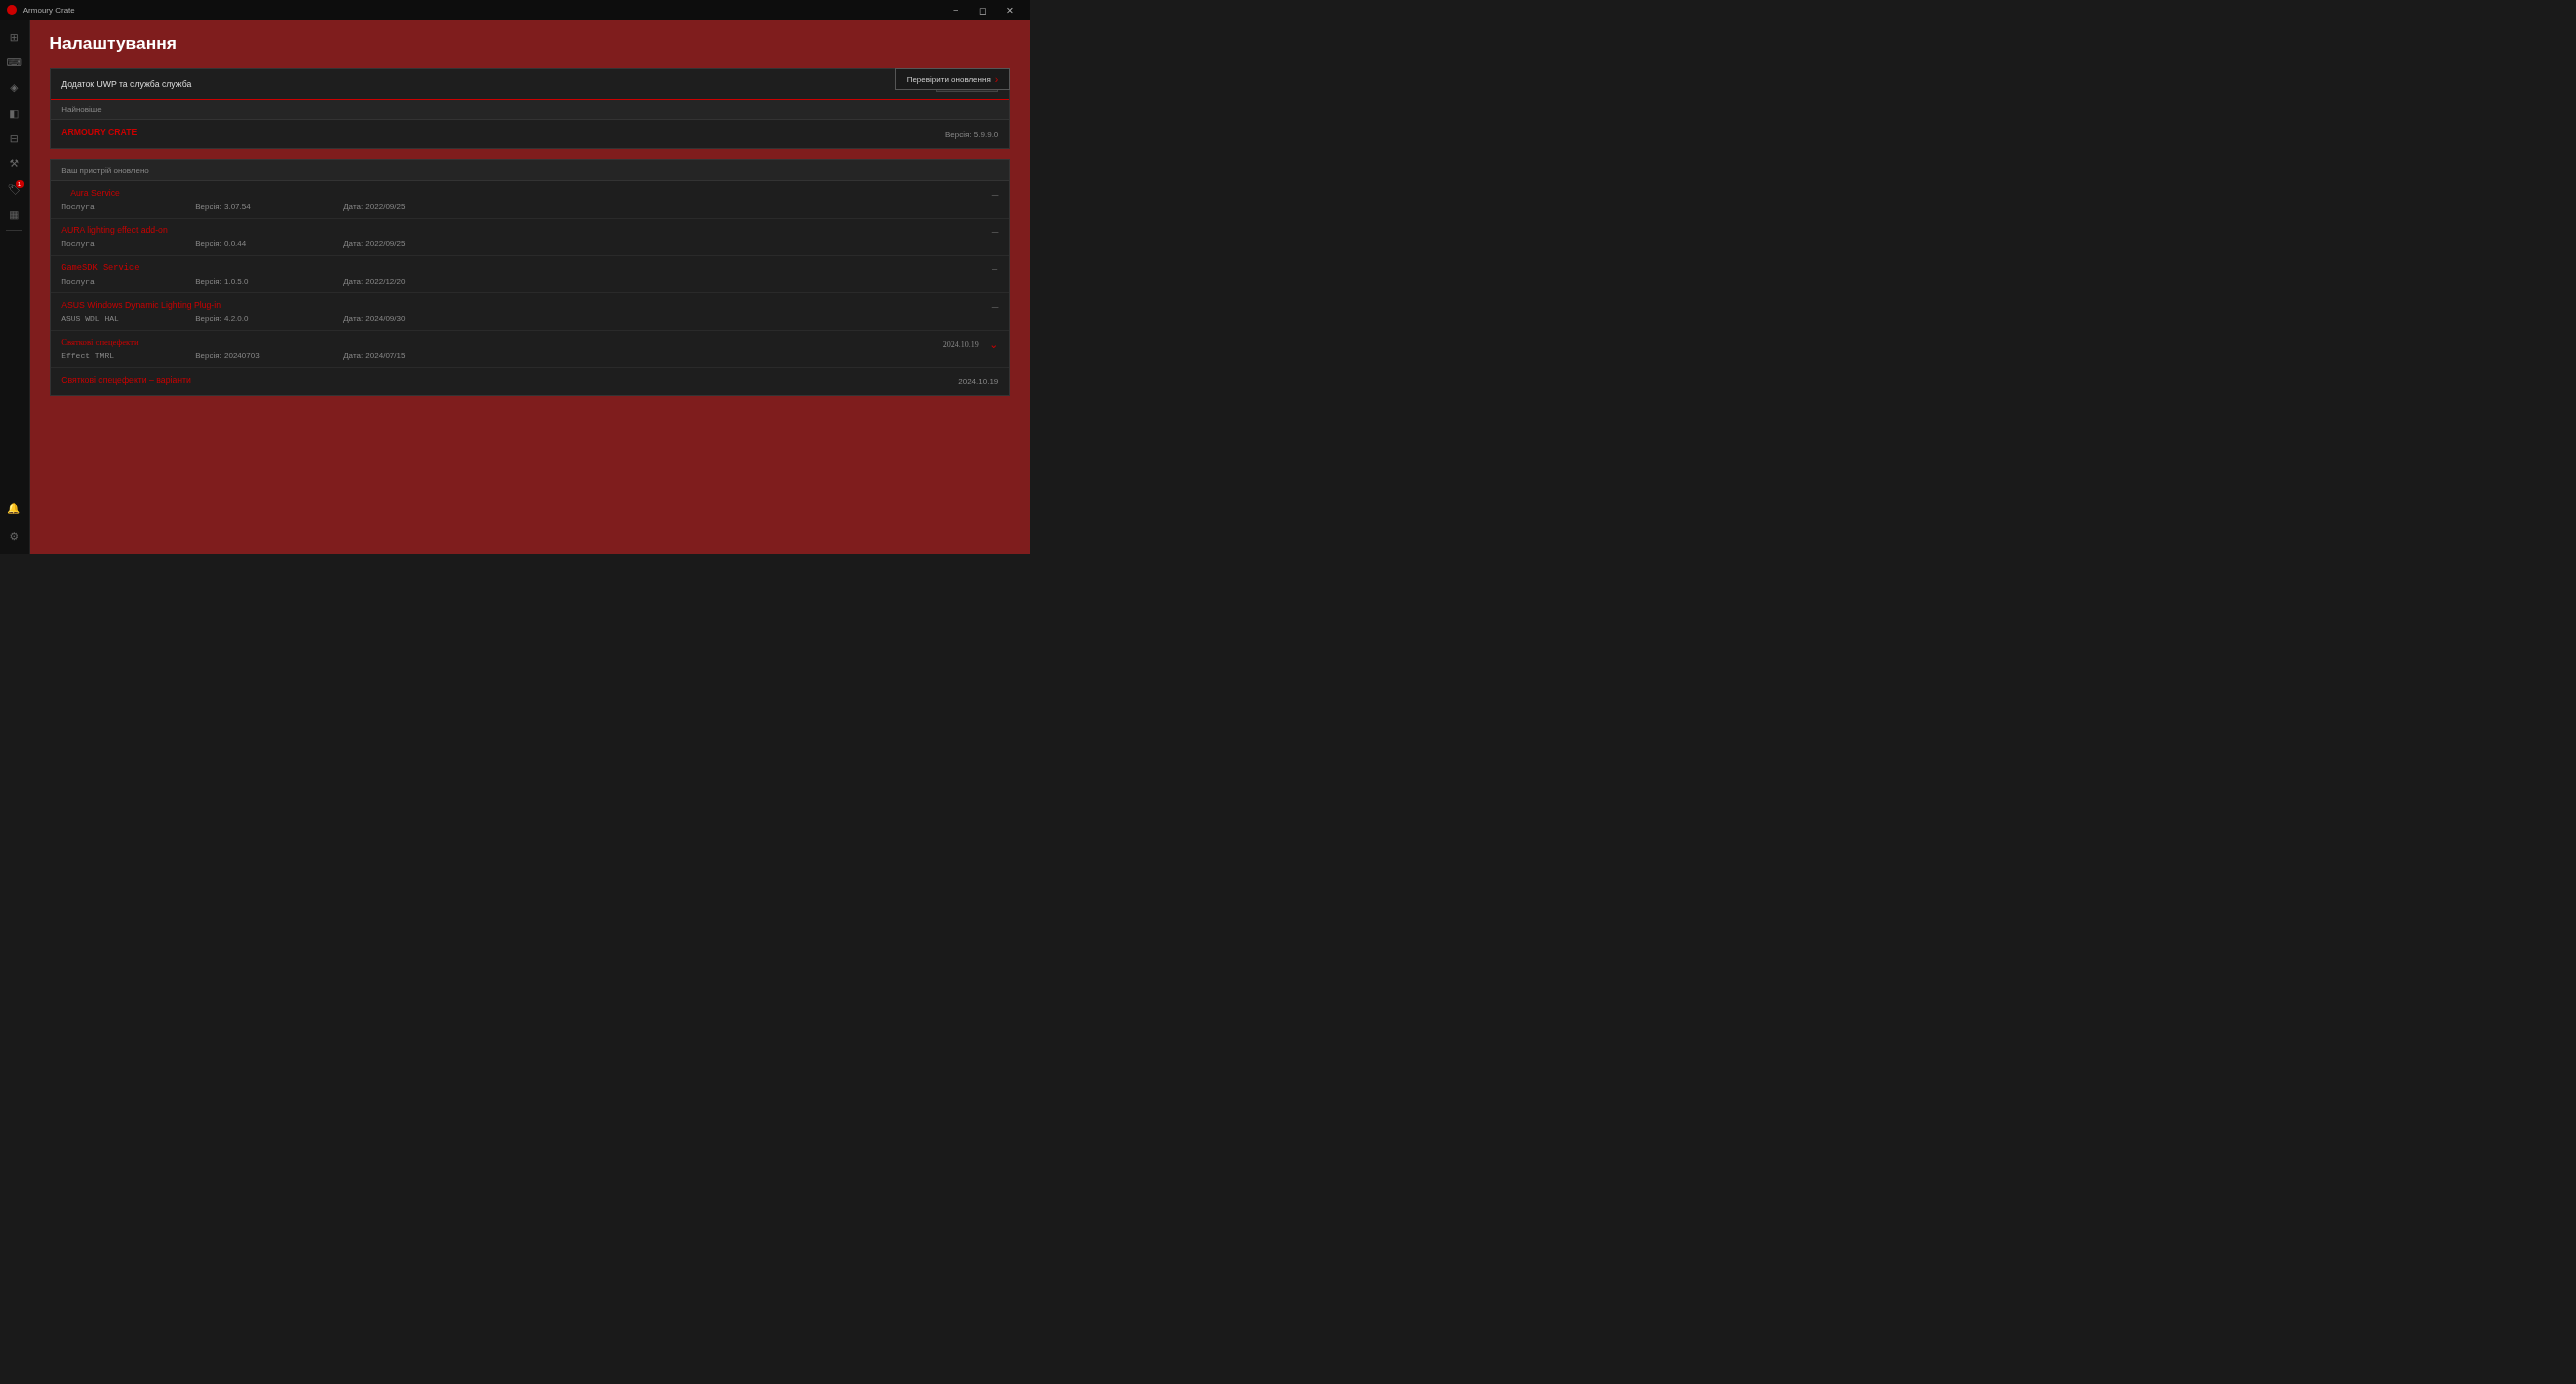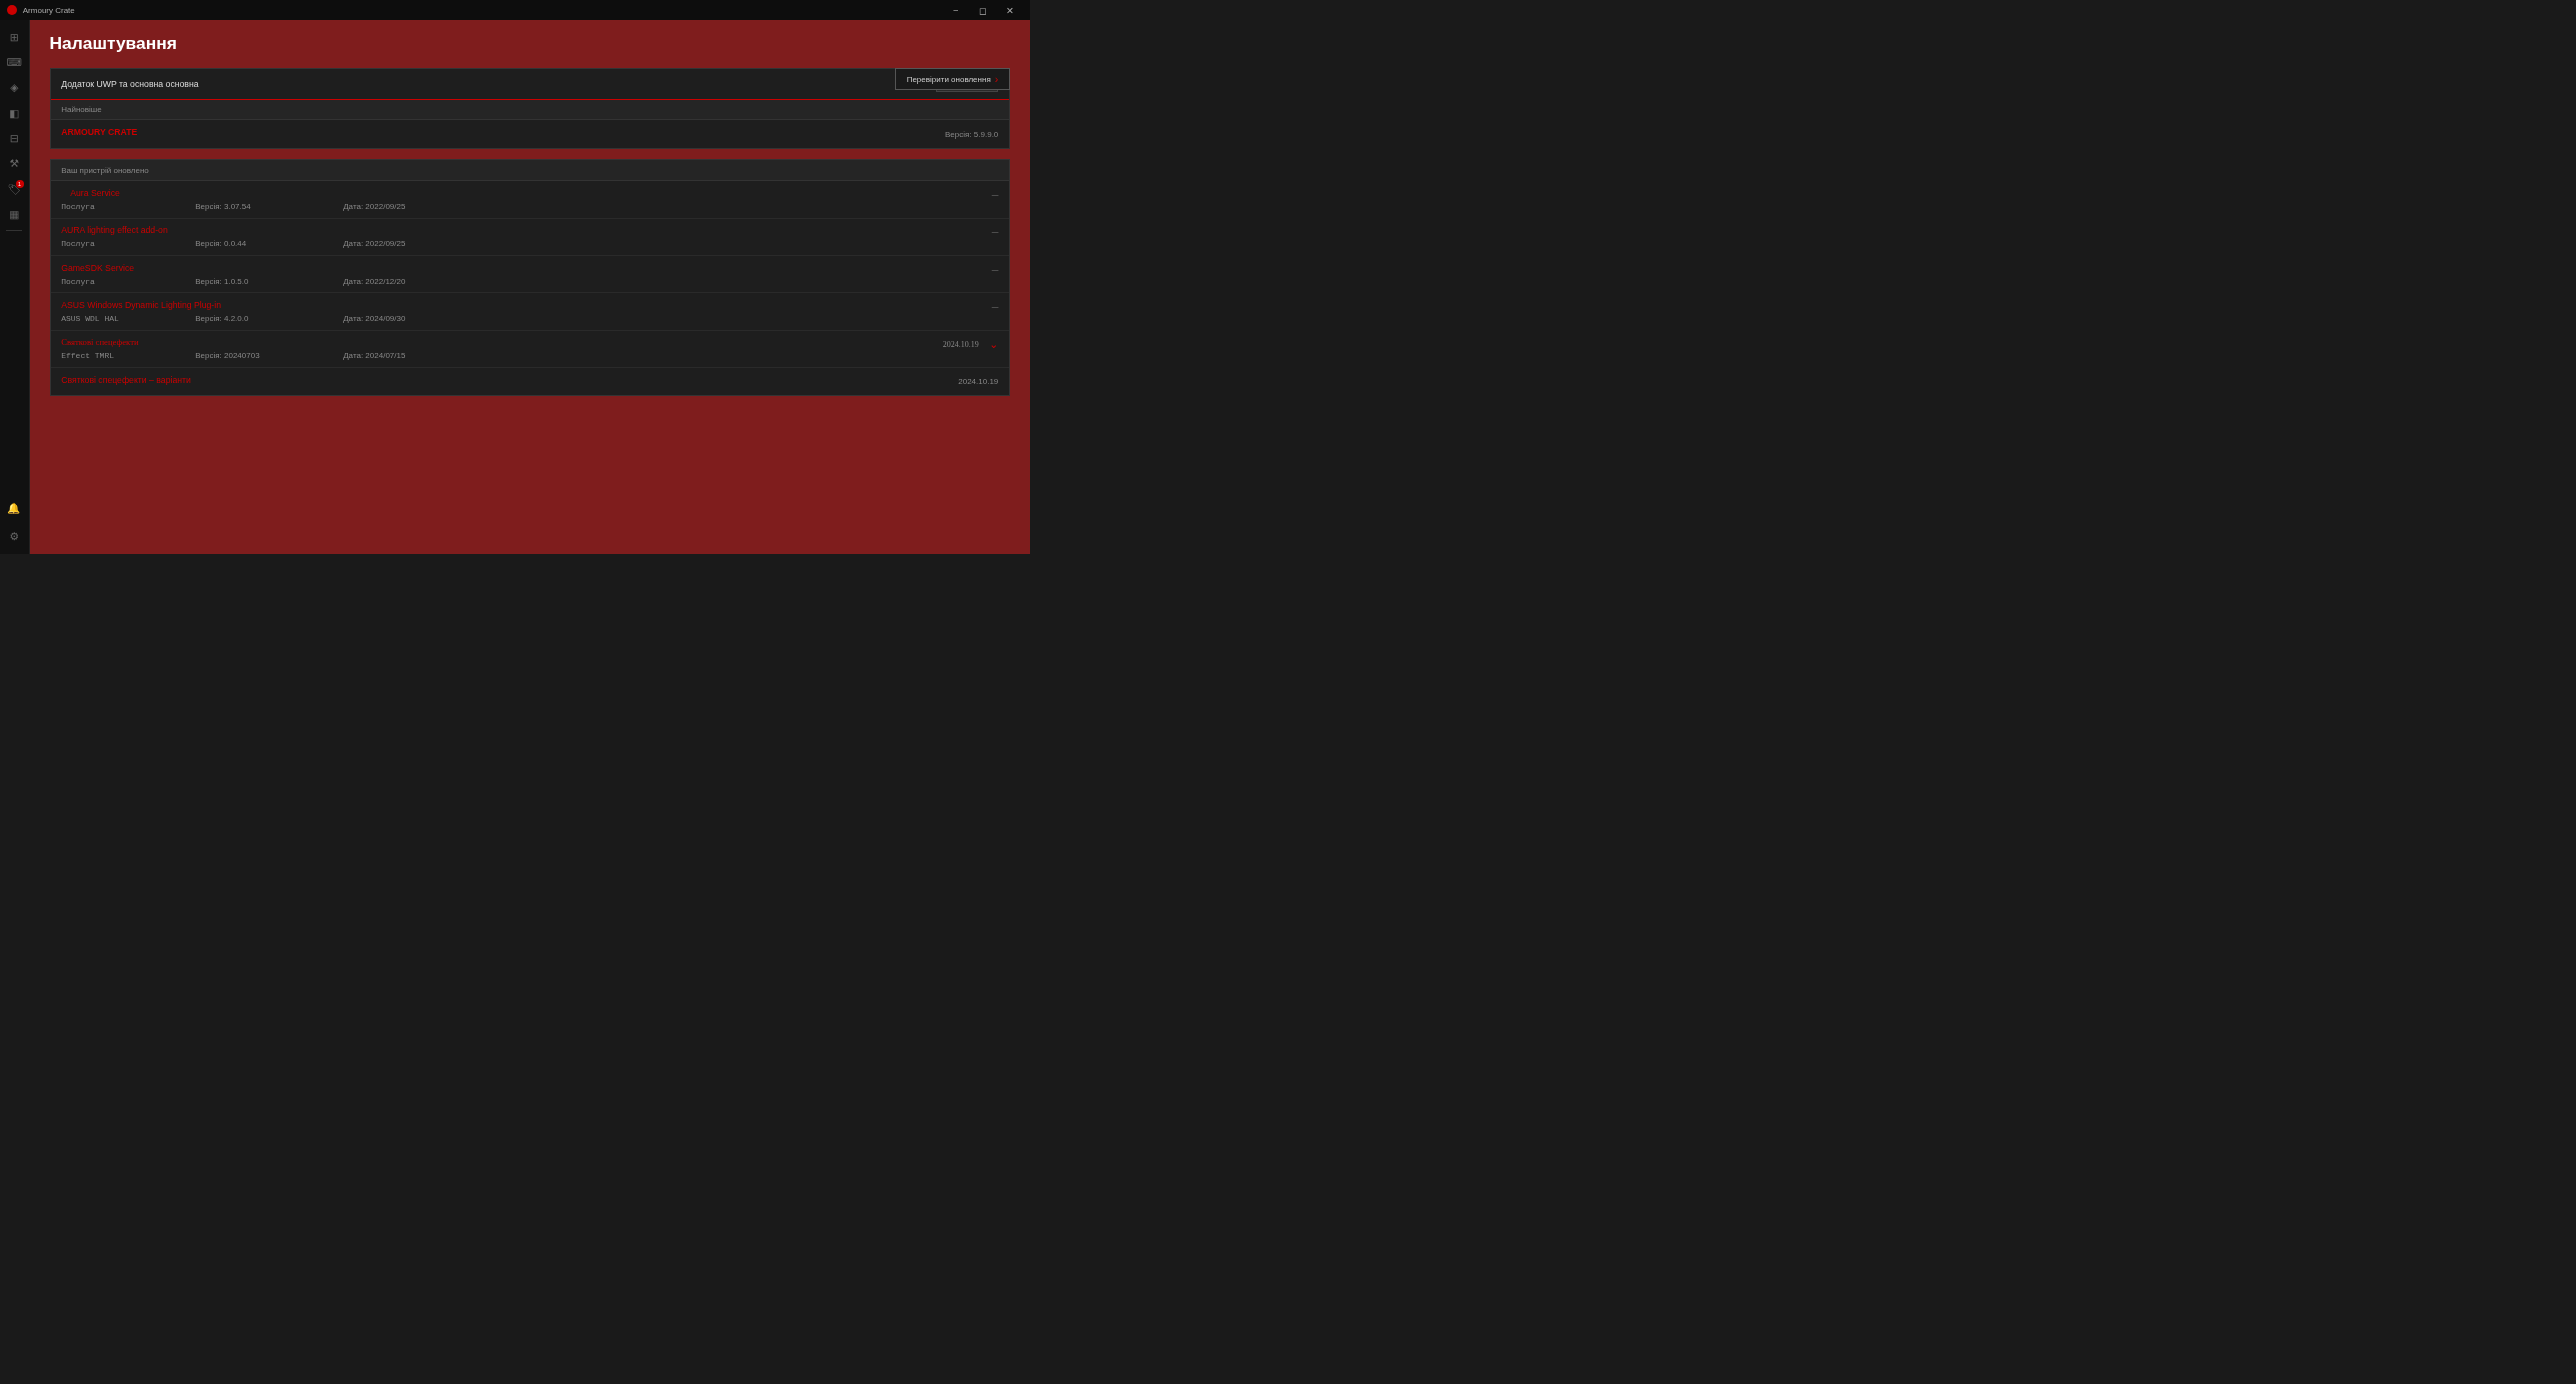--- a/index.html
+++ b/index.html
@@ -299,21 +299,21 @@
 
     <div class="header-actions">
       <button class="check-updates-btn">
         <span>Перевірити оновлення</span>
         <span class="check-updates-arrow">›</span>
       </button>
     </div>
 
     <div class="section">
       <div class="section-header">
-        <span class="section-title">Додаток UWP та основна основна</span>
+        <span class="section-title">Додаток UWP та служба служба</span>
         <button class="section-btn">Оновлення</button>
       </div>
       <div class="status-bar">
         <span>Найновіше</span>
       </div>
       <div class="device-item">
         <div style="display: flex; align-items: center; justify-content: space-between;">
           <span class="device-name" style="color: #cc0000; font-weight: 600; font-size: 8.7px;">ARMOURY CRATE</span>
           <span style="color: #888; font-size: 8px;">
             <span>Версія:</span> <span>5.9.9.0</span>
@@ -355,21 +355,21 @@
             <span class="device-version">
               <span>Версія:</span> <span>0.0.44</span>
             </span>
             <span class="device-date">
               <span>Дата:</span> <span>2022/09/25</span>
             </span>
           </div>
         </div>
 
         <div class="device-item">
-          <div style="display: flex; align-items: center; justify-content: space-between;">
+          <div style="display: flex; align-items: center; justify-content: space-between; font-family: Liberation Mono, monospace;">
             <span class="device-name">GameSDK Service</span>
             <span class="device-status">–</span>
           </div>
           <div class="device-details">
             <span class="device-type">Послуга</span>
             <span class="device-version">
               <span>Версія:</span> <span>1.0.5.0</span>
             </span>
             <span class="device-date">
               <span>Дата:</span> <span>2022/12/20</span>

